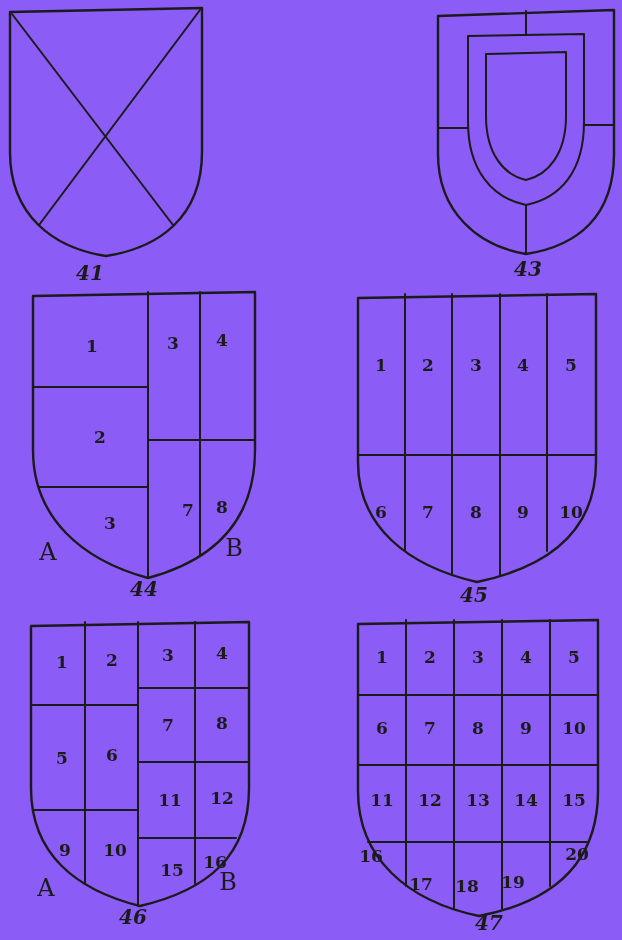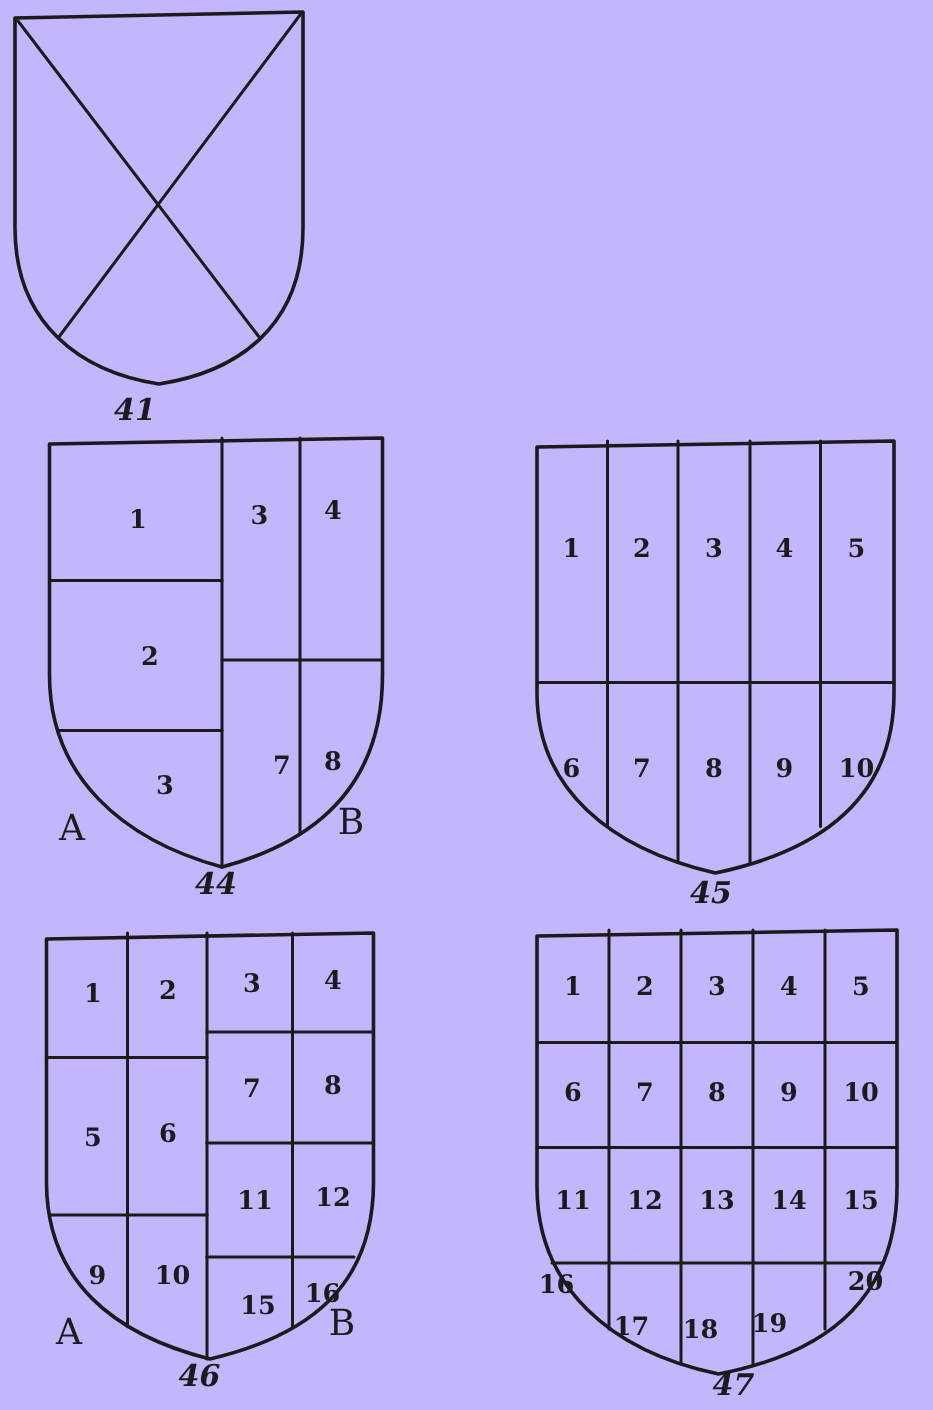--- a/index.html
+++ b/index.html
@@ -1,16 +1,16 @@
 <!DOCTYPE html>
 <html><head>
 <meta charset="utf-8">
 <style>
   html,body{margin:0;padding:0;background:#e8e8e8}
-  .page{position:relative;width:622px;height:940px;background:#c4b5fd;overflow:hidden;
+  .page{position:relative;width:622px;height:940px;background:#8b5cf6;overflow:hidden;
         font-family:"DejaVu Serif",serif}
   .fig{position:absolute}
   svg{display:block}
   .ln{fill:none;stroke:#1b1b1b;stroke-width:2;stroke-linecap:round;stroke-linejoin:round}
   .out{stroke-width:2.4}
   .num{font-family:"DejaVu Serif",serif;font-size:17px;font-weight:600;fill:#1b1b1b;text-anchor:middle}
   .cap{font-family:"DejaVu Serif",serif;font-size:20px;font-style:italic;font-weight:600;fill:#1b1b1b;text-anchor:middle}
   .ab{font-family:"DejaVu Serif",serif;font-size:24px;fill:#1b1b1b;text-anchor:middle}
 </style>
 </head>
@@ -21,20 +21,32 @@
   <div class="fig" style="left:6px;top:4px;width:200px;height:280px">
     <svg width="200" height="280" viewBox="0 0 200 280">
       <path class="ln out" d="M 4 8 L 196 4 L 196 148 C 196 214 152 244 100 252 C 48 244 4 212 4 148 Z"></path>
       <path class="ln" d="M 6 10 L 167 221"></path>
       <path class="ln" d="M 194 6 L 33 221"></path>
       <text class="cap" x="84" y="276">41</text>
     </svg>
   </div>
 
 
+  <div class="fig" style="left:432px;top:4px;width:188px;height:278px">
+    <svg width="188" height="278" viewBox="0 0 188 278">
+      <path class="ln out" d="M 6 12 L 182 6 L 182 150 C 182 212 146 242 94 250 C 46 242 6 208 6 150 Z"></path>
+      <path class="ln" d="M 6 124 L 36 124"></path>
+      <path class="ln" d="M 152 121 L 182 121"></path>
+      <path class="ln" d="M 94 7 L 94 31"></path>
+      <path class="ln" d="M 94 201 L 94 250"></path>
+      <path class="ln" d="M 36 32 L 152 30 L 152 118 C 152 168 128 194 94 201 C 60 194 36 166 36 118 Z"></path>
+      <path class="ln" d="M 54 50 L 134 48 L 134 112 C 134 150 116 171 94 176 C 72 171 54 150 54 112 Z"></path>
+      <text class="cap" x="96" y="272">43</text>
+    </svg>
+  </div>
 
   <div class="fig" style="left:30px;top:288px;width:228px;height:312px">
     <svg width="228" height="312" viewBox="0 0 228 312">
       <path class="ln out" d="M 3 8 L 225 4 L 225 162 C 225 232 185 272 118 290 C 52 272 3 230 3 162 Z"></path>
       <path class="ln" d="M 118 4 L 118 290"></path>
       <path class="ln" d="M 3 99 L 118 99"></path>
       <path class="ln" d="M 9 199 L 118 199"></path>
       <path class="ln" d="M 170 4 L 170 267"></path>
       <path class="ln" d="M 118 152 L 225 152"></path>
       <text class="num" x="62" y="64">1</text>

